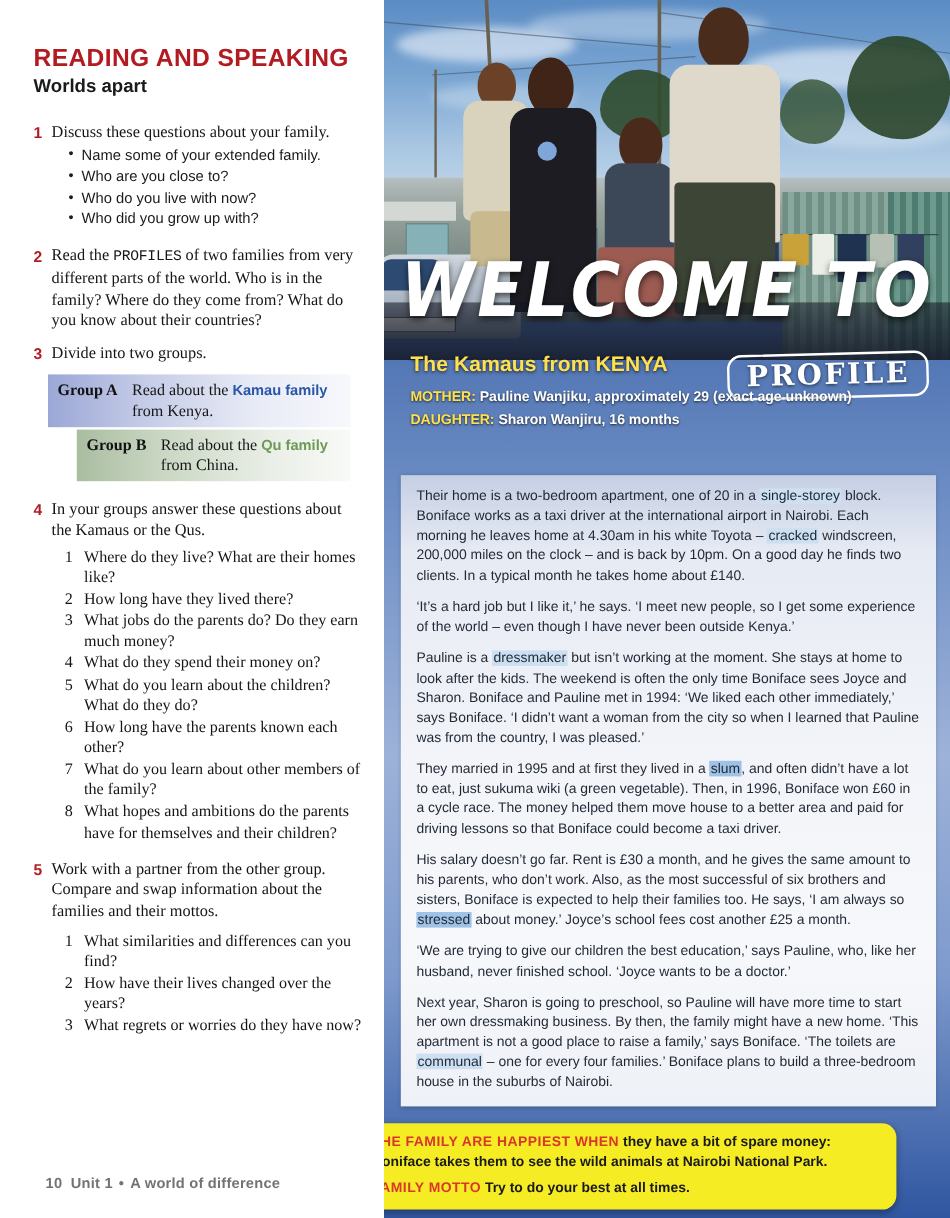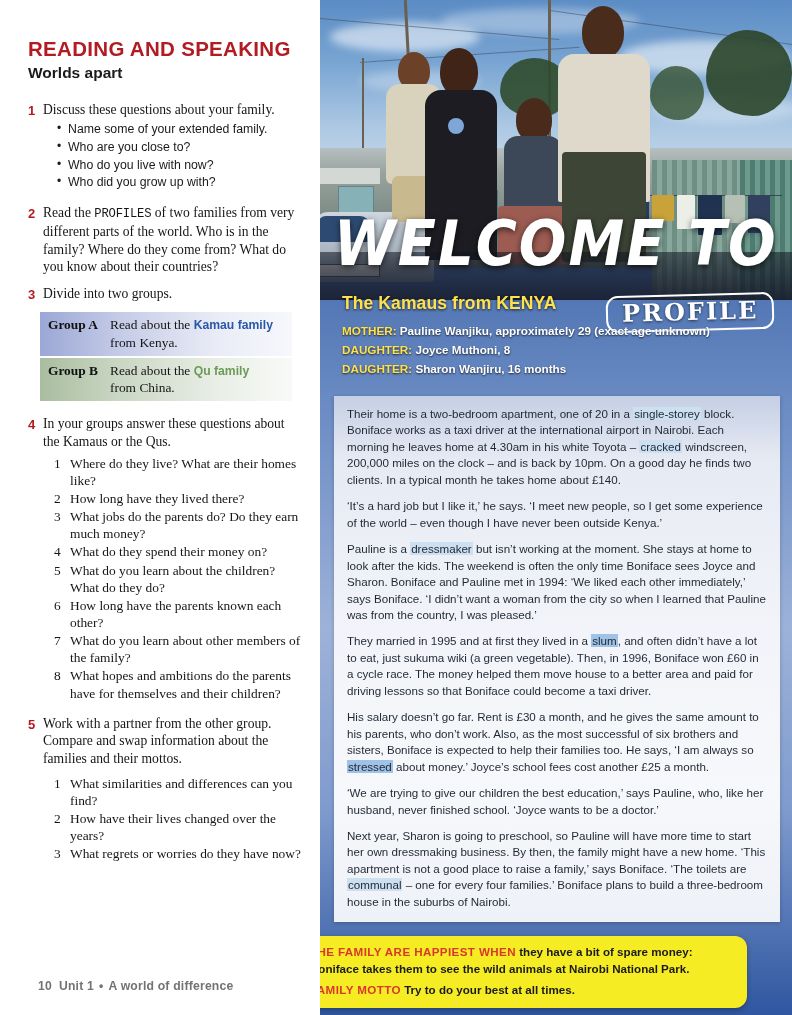--- a/index.html
+++ b/index.html
@@ -87,21 +87,21 @@
   ol.subs li .st{flex:1;}
 
   
   .groups{margin:7px 0 0 12px;width:252px;}
   .group-box{
     display:flex;
     padding:4px 6px 5px 8px;
     margin-bottom:2px;
   }
   .group-a{background:linear-gradient(to right,#9ba7d6 0%,#c3cae6 30%,#e9ecf6 70%,#f7f8fc 100%);}
-  .group-b{background:linear-gradient(to right,#a9bda0 0%,#c9d6c2 30%,#e9eee6 70%,#f8faf7 100%);}
+  .group-b{background:linear-gradient(to right,#a9bda0 0%,#c9d6c2 30%,#e9eee6 70%,#f8faf7 100%);margin-left:24px;}
   .group-label{
     font-family:"Liberation Serif", serif;
     font-weight:bold;font-size:13.4px;color:#111;
     width:62px;flex:0 0 62px;line-height:1.27;
   }
   .group-text{
     font-family:"Liberation Serif", serif;
     font-size:13.4px;color:#151515;line-height:1.27;flex:1;
   }
   .fam-blue{
@@ -477,21 +477,20 @@
       <div class="welcome">WELCOME TO</div>
       <div class="profile-badge">
         <span>PROFILE</span>
       </div>
     </div>
 
     <div class="kenya-title">The Kamaus from KENYA</div>
 
     <div class="fam-list">
       <div class="fam-row"><span class="k">MOTHER:</span> <span class="v">Pauline Wanjiku, approximately 29 (exact age unknown)</span></div>
-      <div class="fam-row"><span class="k">DAUGHTER:</span> <span class="v">Joyce Muthoni, 8</span></div>
       <div class="fam-row"><span class="k">DAUGHTER:</span> <span class="v">Sharon Wanjiru, 16 months</span></div>
     </div>
 
     <div class="article">
 
       <p><span>Their home is a two-bedroom apartment, one of 20 in a </span><span class="hl">single-storey</span><span> block. Boniface works as a taxi driver at the international airport in Nairobi. Each morning he leaves home at 4.30am in his white Toyota – </span><span class="hl">cracked</span><span> windscreen, 200,000 miles on the clock – and is back by 10pm. On a good day he finds two clients. In a typical month he takes home about £140.</span></p>
 
       <p>‘It’s a hard job but I like it,’ he says. ‘I meet new people, so I get some experience of the world – even though I have never been outside Kenya.’</p>
 
       <p><span>Pauline is a </span><span class="hl">dressmaker</span><span> but isn’t working at the moment. She stays at home to look after the kids. The weekend is often the only time Boniface sees Joyce and Sharon. Boniface and Pauline met in 1994: ‘We liked each other immediately,’ says Boniface. ‘I didn’t want a woman from the city so when I learned that Pauline was from the country, I was pleased.’</span></p>

